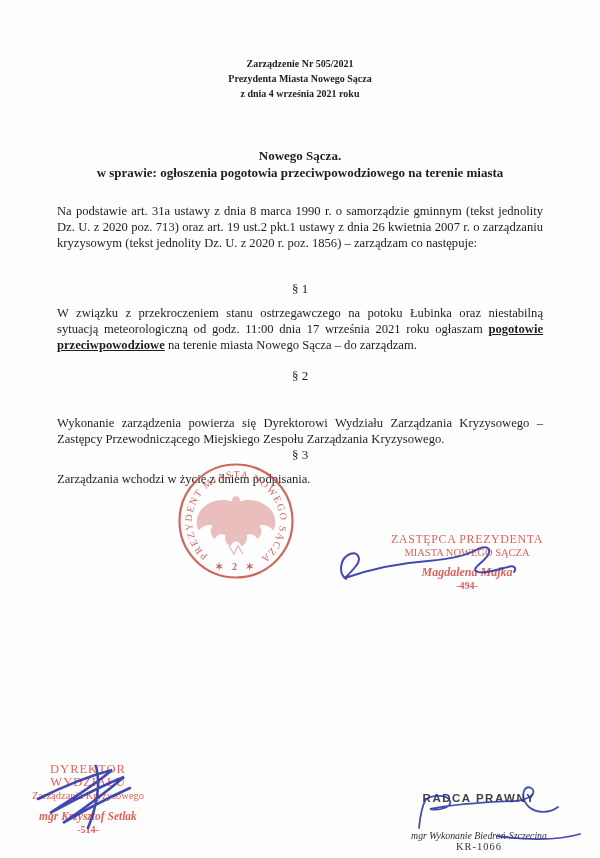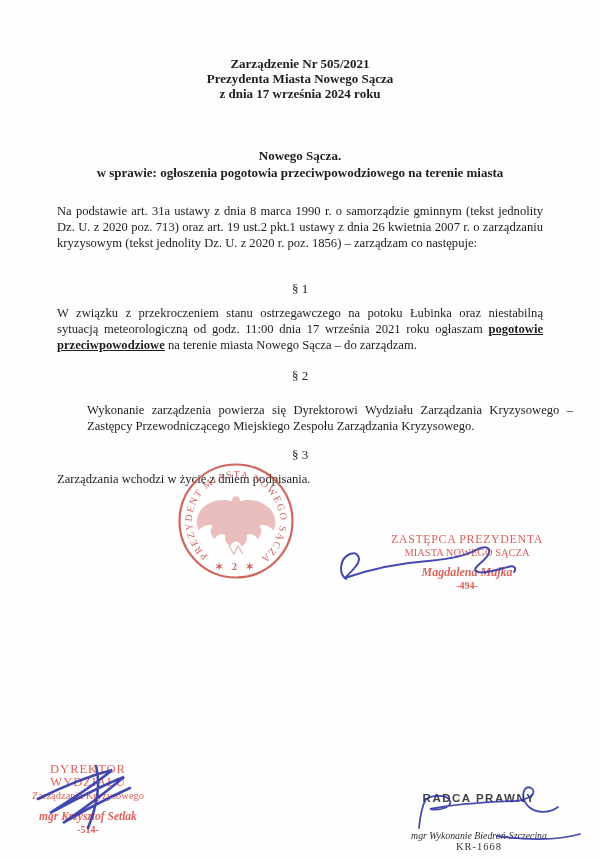--- a/index.html
+++ b/index.html
@@ -4,29 +4,29 @@
 <style>
   html,body{margin:0;padding:0;background:#ffffff;}
   .page{
     position:relative;width:600px;height:858px;overflow:hidden;
     background:#fefefe;
     font-family:"Liberation Serif", serif;
     color:#1d1d1f;
   }
   .abs{position:absolute;}
   .center{left:0;width:600px;text-align:center;}
-  .title{top:57px;font-weight:bold;font-size:13px;line-height:14.8px;}
+  .title{top:57px;font-weight:bold;font-size:10px;line-height:14.8px;}
   .subject{top:148px;font-weight:bold;font-size:13px;line-height:16.5px;}
   .body-par{
     left:57px;width:486px;text-align:justify;
     font-size:12.6px;line-height:16.2px;
   }
   .p-preamble{top:203px;}
   .p-s1{top:305px;}
-  .p-s2{top:402px;margin-left:30px;}
+  .p-s2{top:415px;}
   .p-s3{top:471px;text-align:left;}
   .par-mark{font-size:13px;}
   .m-s1{top:281px;}
   .m-s2{top:368px;}
   .m-s3{top:447px;}
   .emph{font-weight:bold;text-decoration:underline;}
 
   
   .stamp{text-align:center;line-height:1;}
   .stamp .l1{font-size:12px;letter-spacing:0.6px;}
@@ -47,21 +47,21 @@
   .ink-layer{left:0;top:0;pointer-events:none;}
 </style>
 </head>
 <body>
 
 <div class="page">
 
   <div class="abs center title">
     <div>Zarządzenie Nr 505/2021</div>
     <div>Prezydenta Miasta Nowego Sącza</div>
-    <div>z dnia 17 września 2024 roku</div>
+    <div>z dnia 4 września 2021 roku</div>
   </div>
 
   <div class="abs center subject">
     <div>Nowego Sącza.</div>
     <div>w sprawie: ogłoszenia pogotowia przeciwpowodziowego na terenie miasta</div>
   </div>
 
   <div class="abs body-par p-preamble">Na podstawie art. 31a ustawy z dnia 8 marca 1990 r. o samorządzie gminnym (tekst jednolity Dz. U. z 2020 poz. 713) oraz art. 19 ust.2 pkt.1 ustawy z dnia 26 kwietnia 2007 r. o zarządzaniu kryzysowym (tekst jednolity Dz. U. z 2020 r. poz. 1856) – zarządzam co następuje:</div>
 
   <div class="abs center par-mark m-s1">§ 1</div>
@@ -83,21 +83,21 @@
   <div class="abs stamp director-stamp">
     <div class="l1">DYREKTOR WYDZIAŁU</div>
     <div class="l2">Zarządzania Kryzysowego</div>
     <div class="nm">mgr Krzysztof Setlak</div>
     <div class="no">-514-</div>
   </div>
 
   <div class="abs radca-stamp">
     <div class="t">RADCA PRAWNY</div>
     <div class="nm">mgr Wykonanie Biedroń-Szczecina</div>
-    <div class="no">KR-1668</div>
+    <div class="no">KR-1066</div>
   </div>
 
   <svg class="abs ink-layer" width="600" height="858" viewBox="0 0 600 858">
     <defs>
       <path id="seal-arc" d="M 208.9 556.2 A 44 44 0 1 1 263.1 556.2" fill="none"></path>
     </defs>
 
     <g opacity="0.82">
       <circle cx="236" cy="521" r="56.5" fill="none" stroke="#c5463d" stroke-width="2.2"></circle>
       <text font-family="Liberation Serif, serif" font-size="10" letter-spacing="1.4" fill="#c5463d">

